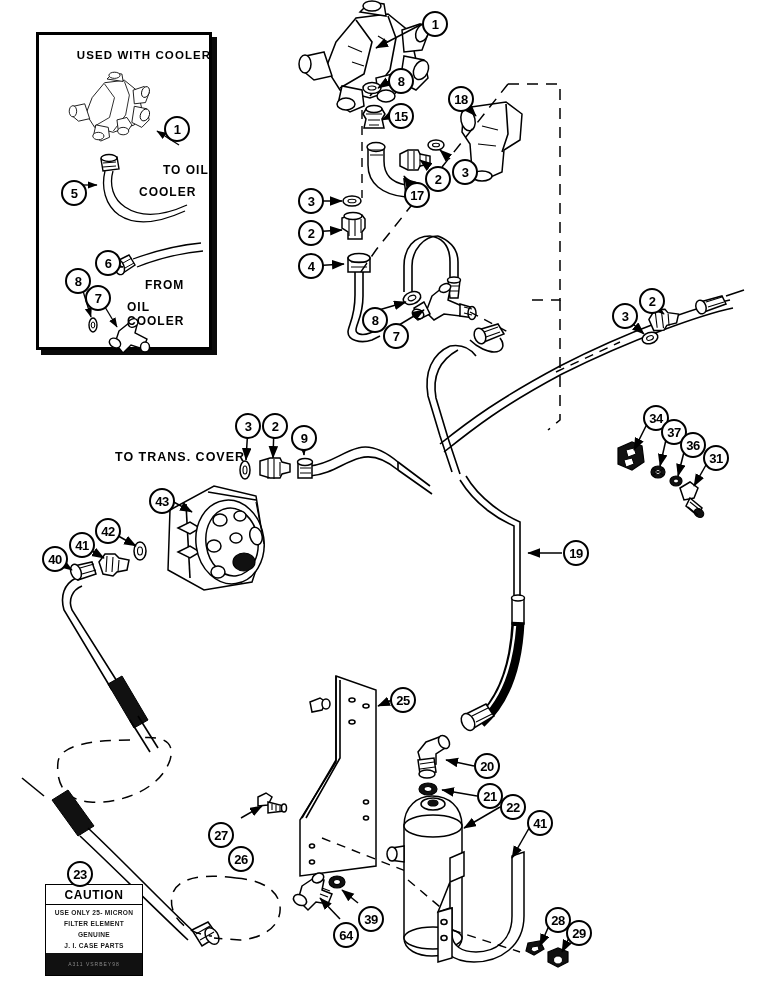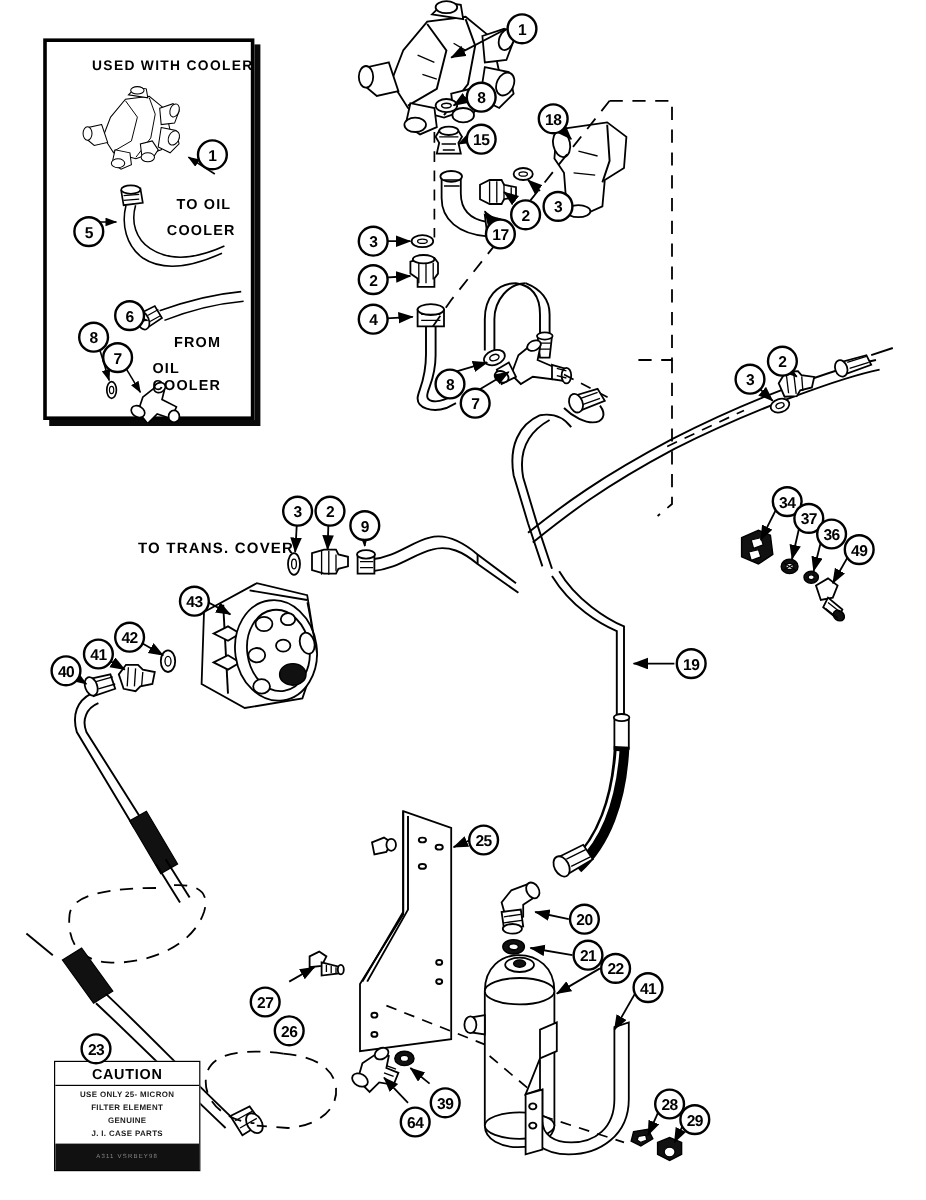--- a/index.html
+++ b/index.html
@@ -42,36 +42,36 @@
   }
   #inset-title{
     position:absolute;left:0;top:14px;width:100%;
     text-align:center;
     font-size:11.5px;font-weight:bold;letter-spacing:1.1px;padding-left:20px;
   }
   .inset-txt{
     position:absolute;
     font-size:12px;font-weight:bold;letter-spacing:1px;
   }
-  #txt-to-oil{left:108px;top:128px;}
+  #txt-to-oil{left:124px;top:128px;}
   #txt-cooler{left:100px;top:150px;}
   #txt-from{left:106px;top:243px;}
   #txt-oilcooler{left:88px;top:265px;}
 
   
   #label-trans{
     position:absolute;left:115px;top:450px;
     font-size:12.5px;font-weight:bold;letter-spacing:1px;
     z-index:30;
   }
 
   
   #caution-box{
     position:absolute;left:45px;top:884px;
-    width:122px;height:92px;
+    width:98px;height:92px;
     border:1.6px solid #000;
     background:#fff;
     z-index:30;
     box-sizing:border-box;
     text-align:center;
     overflow:hidden;
   }
   #caution-head{
     font-size:12px;font-weight:bold;letter-spacing:.6px;
     margin-top:3px;
@@ -585,21 +585,21 @@
       <div class="callout" style="left: 298px; top: 188px;">3</div>
       <div class="callout" style="left: 298px; top: 220px;">2</div>
       <div class="callout" style="left: 298px; top: 253px;">4</div>
       <div class="callout" style="left: 362px; top: 307px;">8</div>
       <div class="callout" style="left: 383px; top: 323px;">7</div>
       <div class="callout" style="left: 612px; top: 303px;">3</div>
       <div class="callout" style="left: 639px; top: 288px;">2</div>
       <div class="callout" style="left: 643px; top: 405px;">34</div>
       <div class="callout" style="left: 661px; top: 419px;">37</div>
       <div class="callout" style="left: 680px; top: 432px;">36</div>
-      <div class="callout" style="left: 703px; top: 445px;">49</div>
+      <div class="callout" style="left: 703px; top: 445px;">31</div>
       <div class="callout" style="left: 235px; top: 413px;">3</div>
       <div class="callout" style="left: 262px; top: 413px;">2</div>
       <div class="callout" style="left: 291px; top: 425px;">9</div>
       <div class="callout" style="left: 149px; top: 488px;">43</div>
       <div class="callout" style="left: 95px; top: 518px;">42</div>
       <div class="callout" style="left: 69px; top: 532px;">41</div>
       <div class="callout" style="left: 42px; top: 546px;">40</div>
       <div class="callout" style="left: 563px; top: 540px;">19</div>
       <div class="callout" style="left: 390px; top: 687px;">25</div>
       <div class="callout" style="left: 474px; top: 753px; text-align: center;">20</div>

